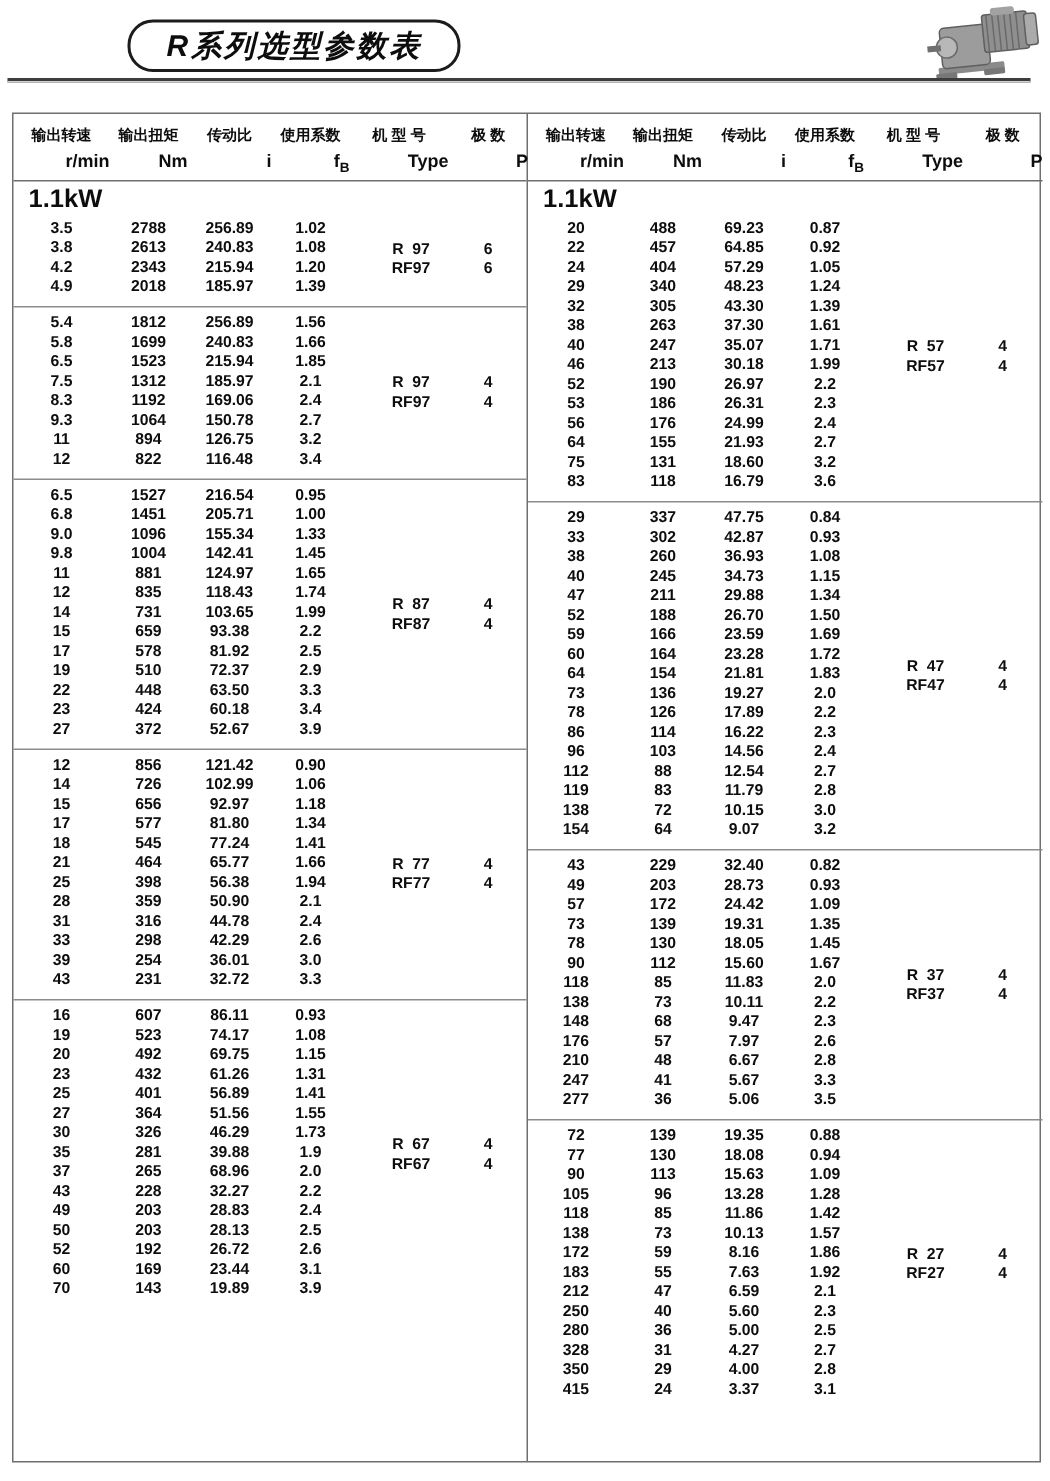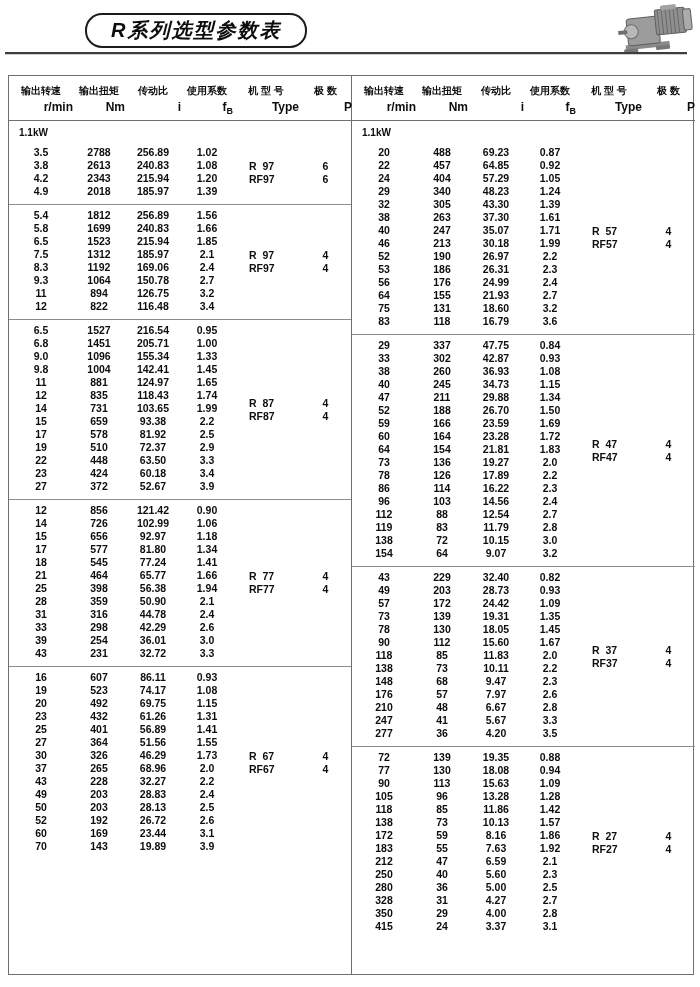--- a/index.html
+++ b/index.html
@@ -26,30 +26,30 @@
     border:1px solid #6f6f6f;box-sizing:border-box;display:flex;background:#fff;
   }
   .half{width:343px;box-sizing:border-box;display:flex;flex-direction:column;}
   .half.left{border-right:1px solid #6f6f6f;}
   .col-head{border-bottom:1px solid #6f6f6f;padding-top:6px;height:38px;box-sizing:content-box;}
   .hrow{display:grid;grid-template-columns:64px 52px 56px 52px 66px 53px;}
   .hcell{text-align:center;font-weight:bold;white-space:nowrap;}
   .hrow.cn .hcell{font-size:10px;line-height:17px;}
   .hrow.unit .hcell{font-size:12px;line-height:17px;text-align:right;}
   .hcell sub{font-size:9px;}
-  .power{font-size:10px;font-weight:bold;padding:4px 0 0 10px;height:17px;line-height:16px;}
+  .power{font-size:17px;font-weight:bold;padding:4px 0 0 10px;height:17px;line-height:16px;}
   .sections{flex:1;display:flex;flex-direction:column;}
   .section{position:relative;padding:4px 0 6px;border-bottom:1px solid #8c8c8c;}
   .sections .section:last-child{border-bottom:none;}
   .drow{display:grid;grid-template-columns:64px 52px 56px 52px;height:13px;}
   .dcell{text-align:center;font-size:10.5px;font-weight:bold;line-height:13px;}
   .typeblock{
     position:absolute;left:224px;top:50%;transform:translateY(-50%);
     width:66px;box-sizing:border-box;padding-left:16px;
-    font-size:10.5px;font-weight:bold;line-height:13px;white-space:pre;
+    font-size:10.5px;font-weight:bold;line-height:13px;white-space:pre;text-align:center;
   }
   .poleblock{
     position:absolute;left:290px;top:50%;transform:translateY(-50%);
     width:53px;text-align:center;
     font-size:10.5px;font-weight:bold;line-height:13px;white-space:pre;
   }
 </style>
 </head>
 <body>
 
@@ -379,20 +379,26 @@
             <div class="dcell">51.56</div>
             <div class="dcell">1.55</div>
           </div>
           <div class="drow">
             <div class="dcell">30</div>
             <div class="dcell">326</div>
             <div class="dcell">46.29</div>
             <div class="dcell">1.73</div>
           </div>
           <div class="drow">
+            <div class="dcell">35</div>
+            <div class="dcell">281</div>
+            <div class="dcell">39.88</div>
+            <div class="dcell">1.9</div>
+          </div>
+          <div class="drow">
             <div class="dcell">37</div>
             <div class="dcell">265</div>
             <div class="dcell">68.96</div>
             <div class="dcell">2.0</div>
           </div>
           <div class="drow">
             <div class="dcell">43</div>
             <div class="dcell">228</div>
             <div class="dcell">32.27</div>
             <div class="dcell">2.2</div>
@@ -722,21 +728,21 @@
           </div>
           <div class="drow">
             <div class="dcell">247</div>
             <div class="dcell">41</div>
             <div class="dcell">5.67</div>
             <div class="dcell">3.3</div>
           </div>
           <div class="drow">
             <div class="dcell">277</div>
             <div class="dcell">36</div>
-            <div class="dcell">4.20</div>
+            <div class="dcell">5.06</div>
             <div class="dcell">3.5</div>
           </div>
           <div class="typeblock">R  37
 RF37</div>
           <div class="poleblock">4
 4</div>
         </div>
         <div class="section">
           <div class="drow">
             <div class="dcell">72</div>

